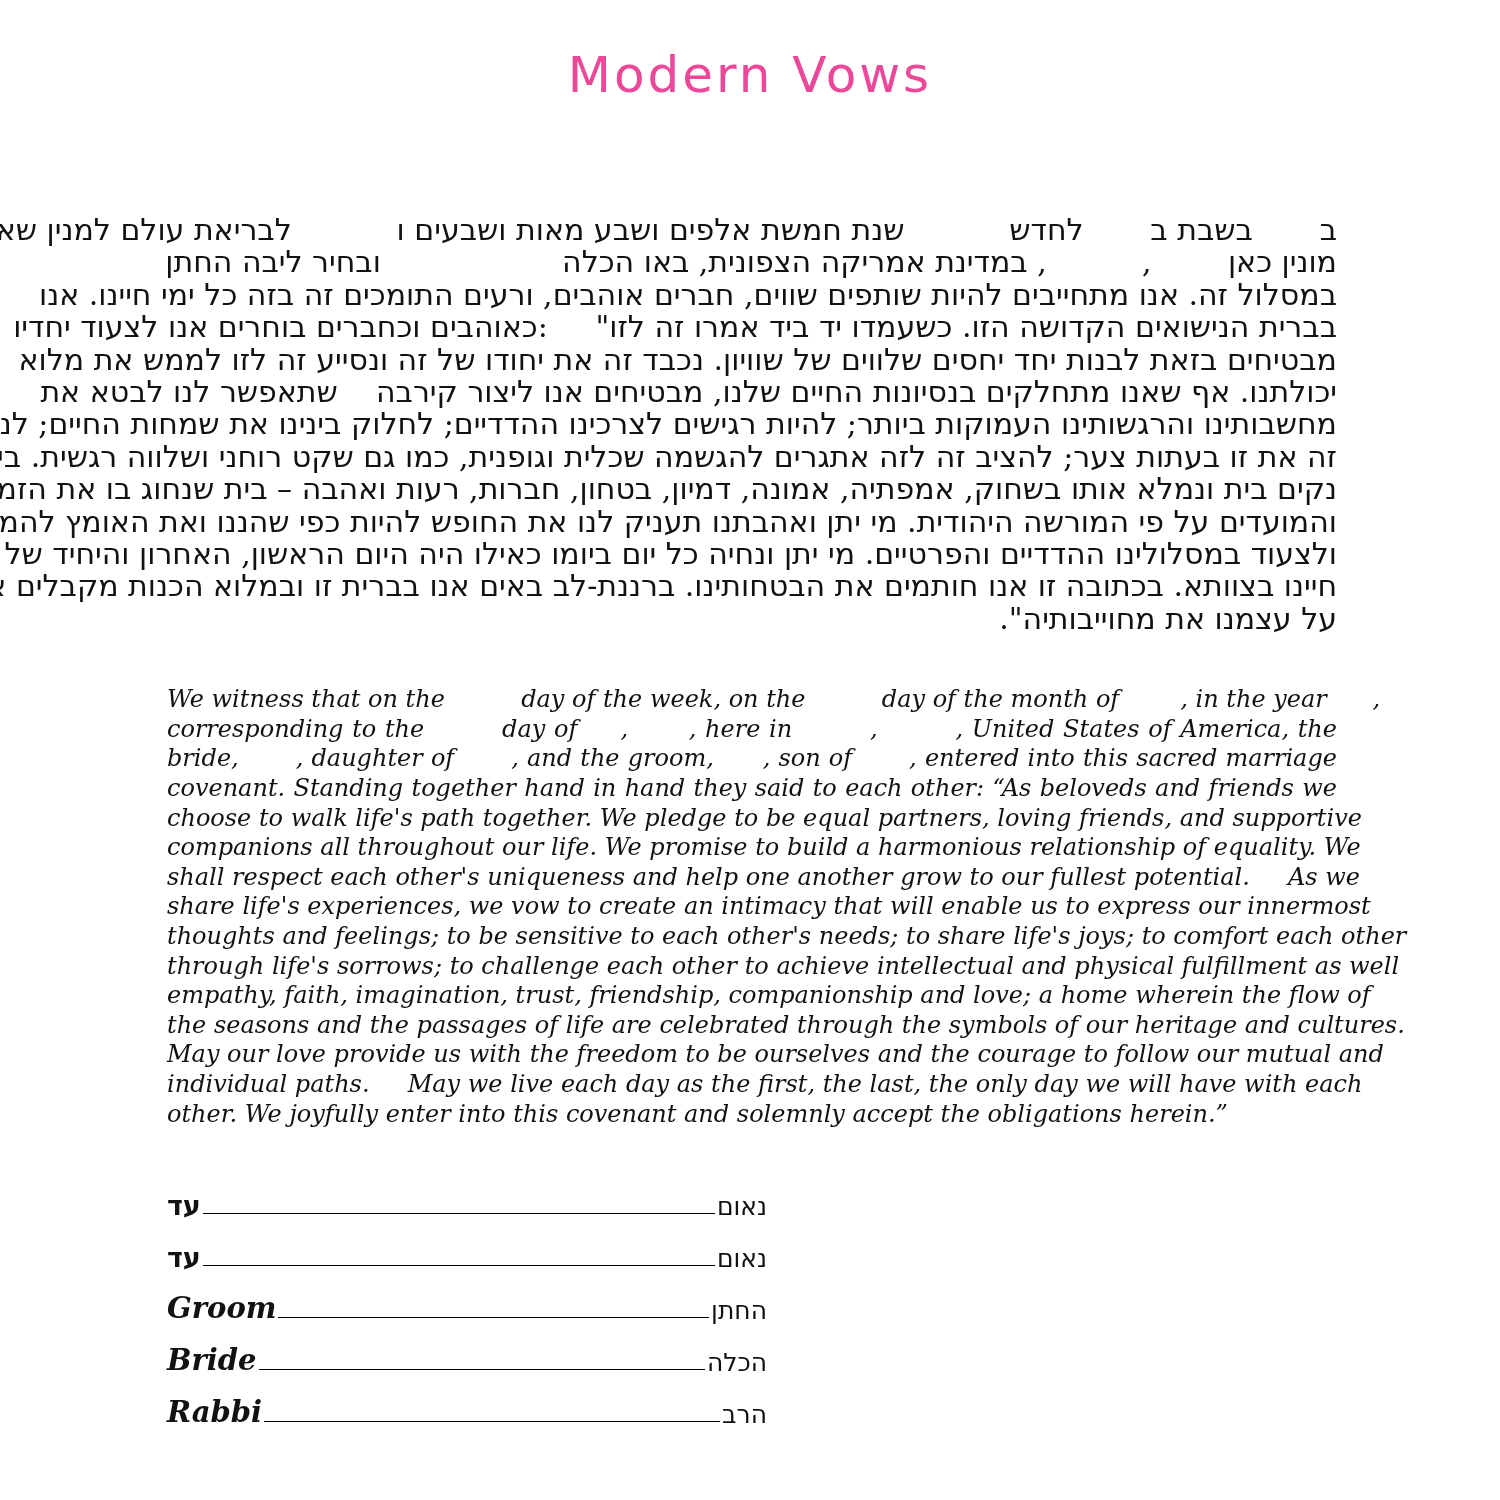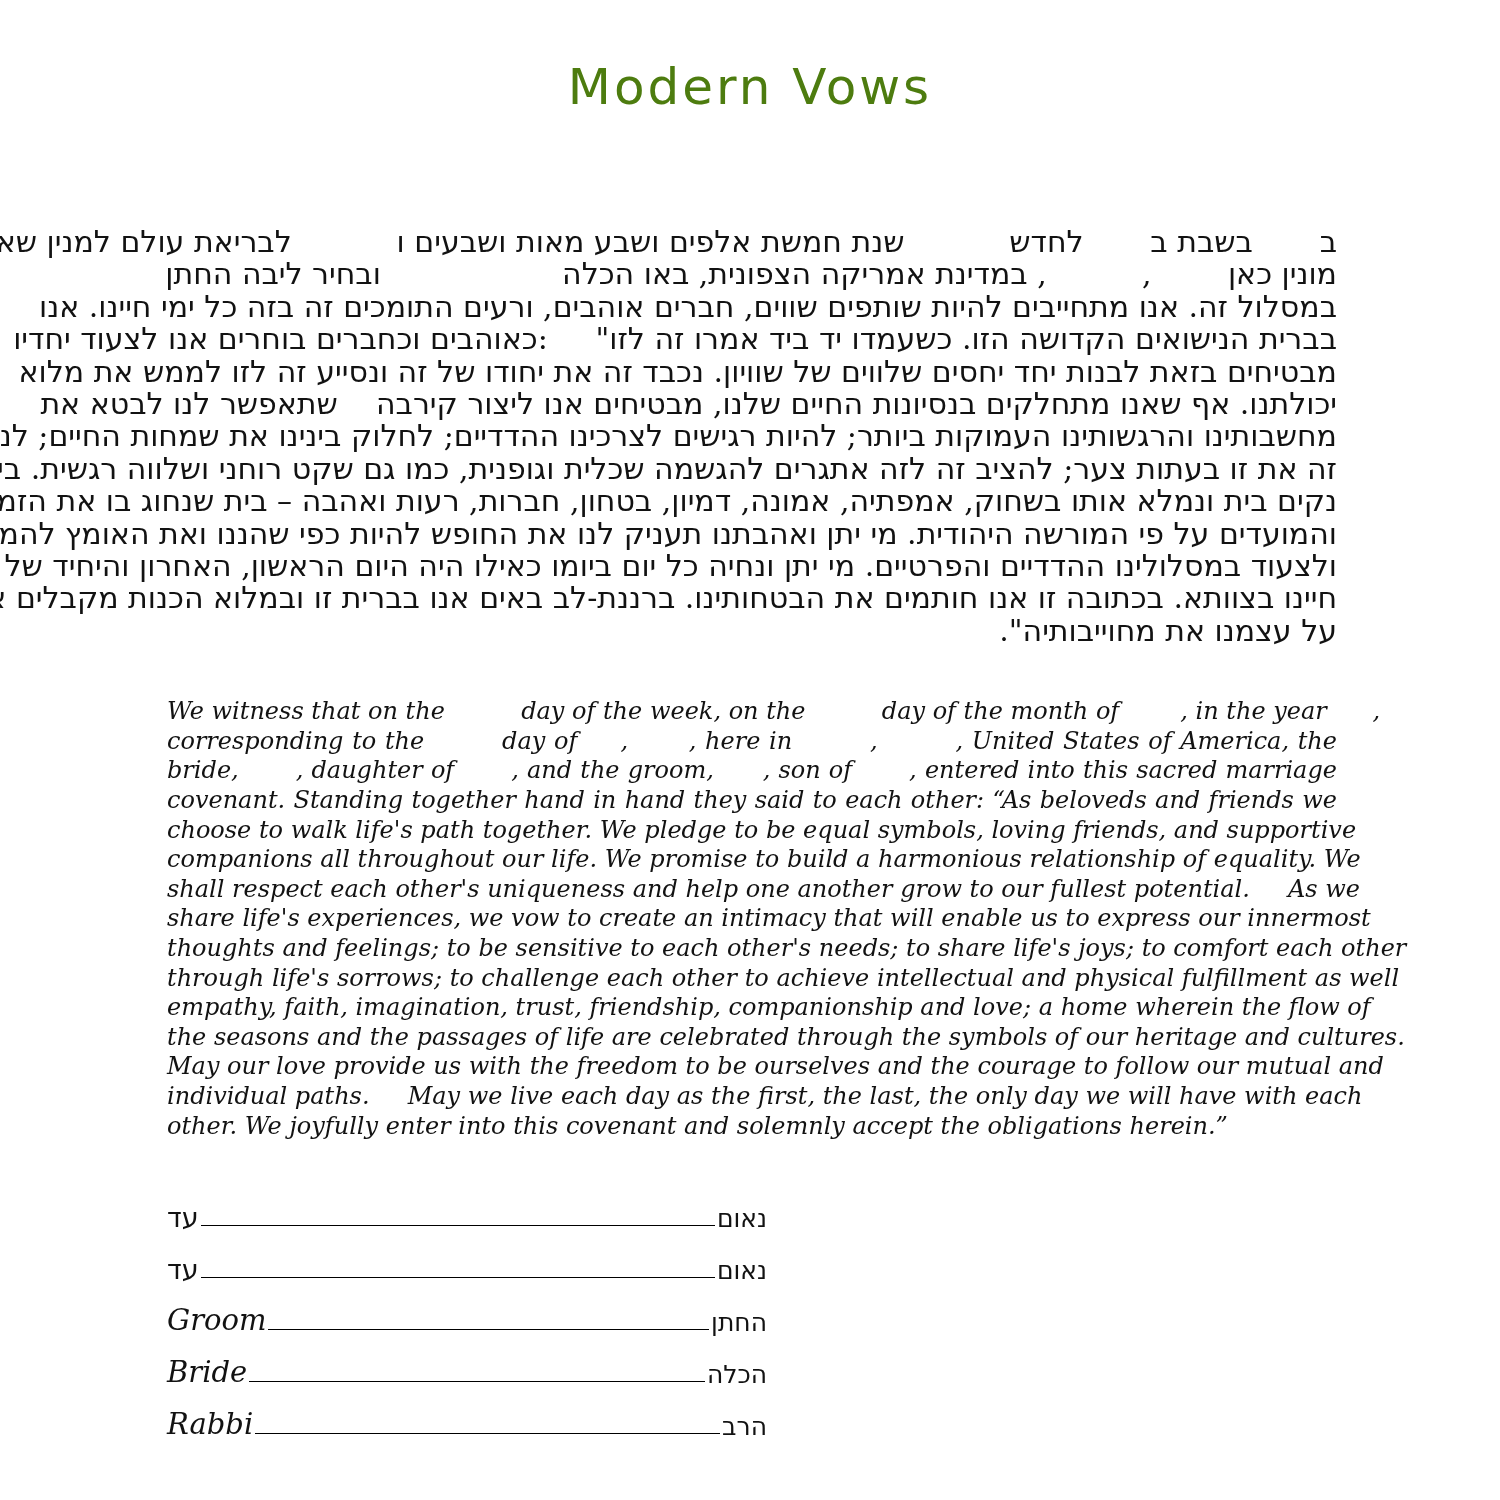--- a/index.html
+++ b/index.html
@@ -4,28 +4,28 @@
 <style>
   html,body { margin:0; padding:0; background:#ffffff; }
   .page {
     position:relative;
     width:1500px; height:1500px;
     background:#ffffff;
     color:#121212;
     overflow:hidden;
   }
   .title {
-    margin:12px;
+    margin:0;
     padding-top:46px;
     text-align:center;
     font-family:"DejaVu Sans","Liberation Sans",sans-serif;
     font-weight:400;
     font-size:50px;
     letter-spacing:3px;
-    color:#4d7c0f;
+    color:#ec4899;
   }
   
   .hebrew-block {
     margin:110px 163px 0 167px;
     direction:rtl;
     unicode-bidi:plaintext;
     font-family:"DejaVu Serif","DejaVu Sans",serif;
   }
   .hebrew-block .tline {
     font-size:30px;
@@ -55,21 +55,21 @@
   .signature-block {
     margin:52px 0 0 167px;
     width:600px;
   }
   .sig-row {
     display:flex;
     align-items:flex-end;
     height:40px;
     margin-bottom:12px;
   }
-  .sig-left { flex:none; }
+  .sig-left { flex:none;font-weight:bold; }
   .sig-left.he {
     direction:rtl;
     font-family:"DejaVu Serif","DejaVu Sans",serif;
     font-size:27px;
   }
   .sig-left.en {
     font-family:"DejaVu Serif","Liberation Serif",serif;
     font-style:italic;
     font-size:29px;
   }
@@ -107,21 +107,21 @@
     <div class="tline">ולצעוד במסלולינו ההדדיים והפרטיים.  מי יתן ונחיה כל יום ביומו כאילו היה היום הראשון, האחרון והיחיד של</div>
     <div class="tline">חיינו בצוותא.  בכתובה זו אנו חותמים את הבטחותינו.  ברננת-לב באים אנו בברית זו ובמלוא הכנות מקבלים אנו</div>
     <div class="tline last">על עצמנו את מחוייבותיה".</div>
   </section>
 
   <section class="english-block">
     <div class="tline">We witness that on the&nbsp;&nbsp;&nbsp;&nbsp;&nbsp;&nbsp;&nbsp;&nbsp;&nbsp; day of the week, on the&nbsp;&nbsp;&nbsp;&nbsp;&nbsp;&nbsp;&nbsp;&nbsp;&nbsp; day of the month of&nbsp;&nbsp;&nbsp;&nbsp;&nbsp;&nbsp;&nbsp;&nbsp;, in the year&nbsp;&nbsp;&nbsp;&nbsp;&nbsp;&nbsp;,</div>
     <div class="tline">corresponding to the&nbsp;&nbsp;&nbsp;&nbsp;&nbsp;&nbsp;&nbsp;&nbsp; day of&nbsp;&nbsp;&nbsp;&nbsp;&nbsp;,&nbsp;&nbsp;&nbsp;&nbsp;&nbsp;&nbsp;&nbsp;, here in&nbsp;&nbsp;&nbsp;&nbsp;&nbsp;&nbsp;&nbsp;&nbsp;&nbsp;,&nbsp;&nbsp;&nbsp;&nbsp;&nbsp;&nbsp;&nbsp;&nbsp;&nbsp;, United States of America, the</div>
     <div class="tline">bride,&nbsp;&nbsp;&nbsp;&nbsp;&nbsp;&nbsp;&nbsp;, daughter of&nbsp;&nbsp;&nbsp;&nbsp;&nbsp;&nbsp;&nbsp;, and the groom,&nbsp;&nbsp;&nbsp;&nbsp;&nbsp;&nbsp;, son of&nbsp;&nbsp;&nbsp;&nbsp;&nbsp;&nbsp;&nbsp;, entered into this sacred marriage</div>
     <div class="tline">covenant.  Standing together hand in hand they said to each other:  “As beloveds and friends we</div>
-    <div class="tline">choose to walk life's path together.  We pledge to be equal symbols, loving friends, and supportive</div>
+    <div class="tline">choose to walk life's path together.  We pledge to be equal partners, loving friends, and supportive</div>
     <div class="tline">companions all throughout our life.  We promise to build a harmonious relationship of equality.  We</div>
     <div class="tline">shall respect each other's uniqueness and help one another grow to our fullest potential.&nbsp;&nbsp;&nbsp;&nbsp; As we</div>
     <div class="tline">share life's experiences, we vow to create an intimacy that will enable us to express our innermost</div>
     <div class="tline">thoughts and feelings; to be sensitive to each other's needs; to share life's joys; to comfort each other</div>
     <div class="tline">through life's sorrows; to challenge each other to achieve intellectual and physical fulfillment as well</div>
     <div class="tline">empathy, faith, imagination, trust, friendship, companionship and love; a home wherein the flow of</div>
     <div class="tline">the seasons and the passages of life are celebrated through the symbols of our heritage and cultures.</div>
     <div class="tline">May our love provide us with the freedom to be ourselves and the courage to follow our mutual and</div>
     <div class="tline">individual paths.&nbsp;&nbsp;&nbsp;&nbsp; May we live each day as the first, the last, the only day we will have with each</div>
     <div class="tline last">other.  We joyfully enter into this covenant and solemnly accept the obligations herein.”</div>

